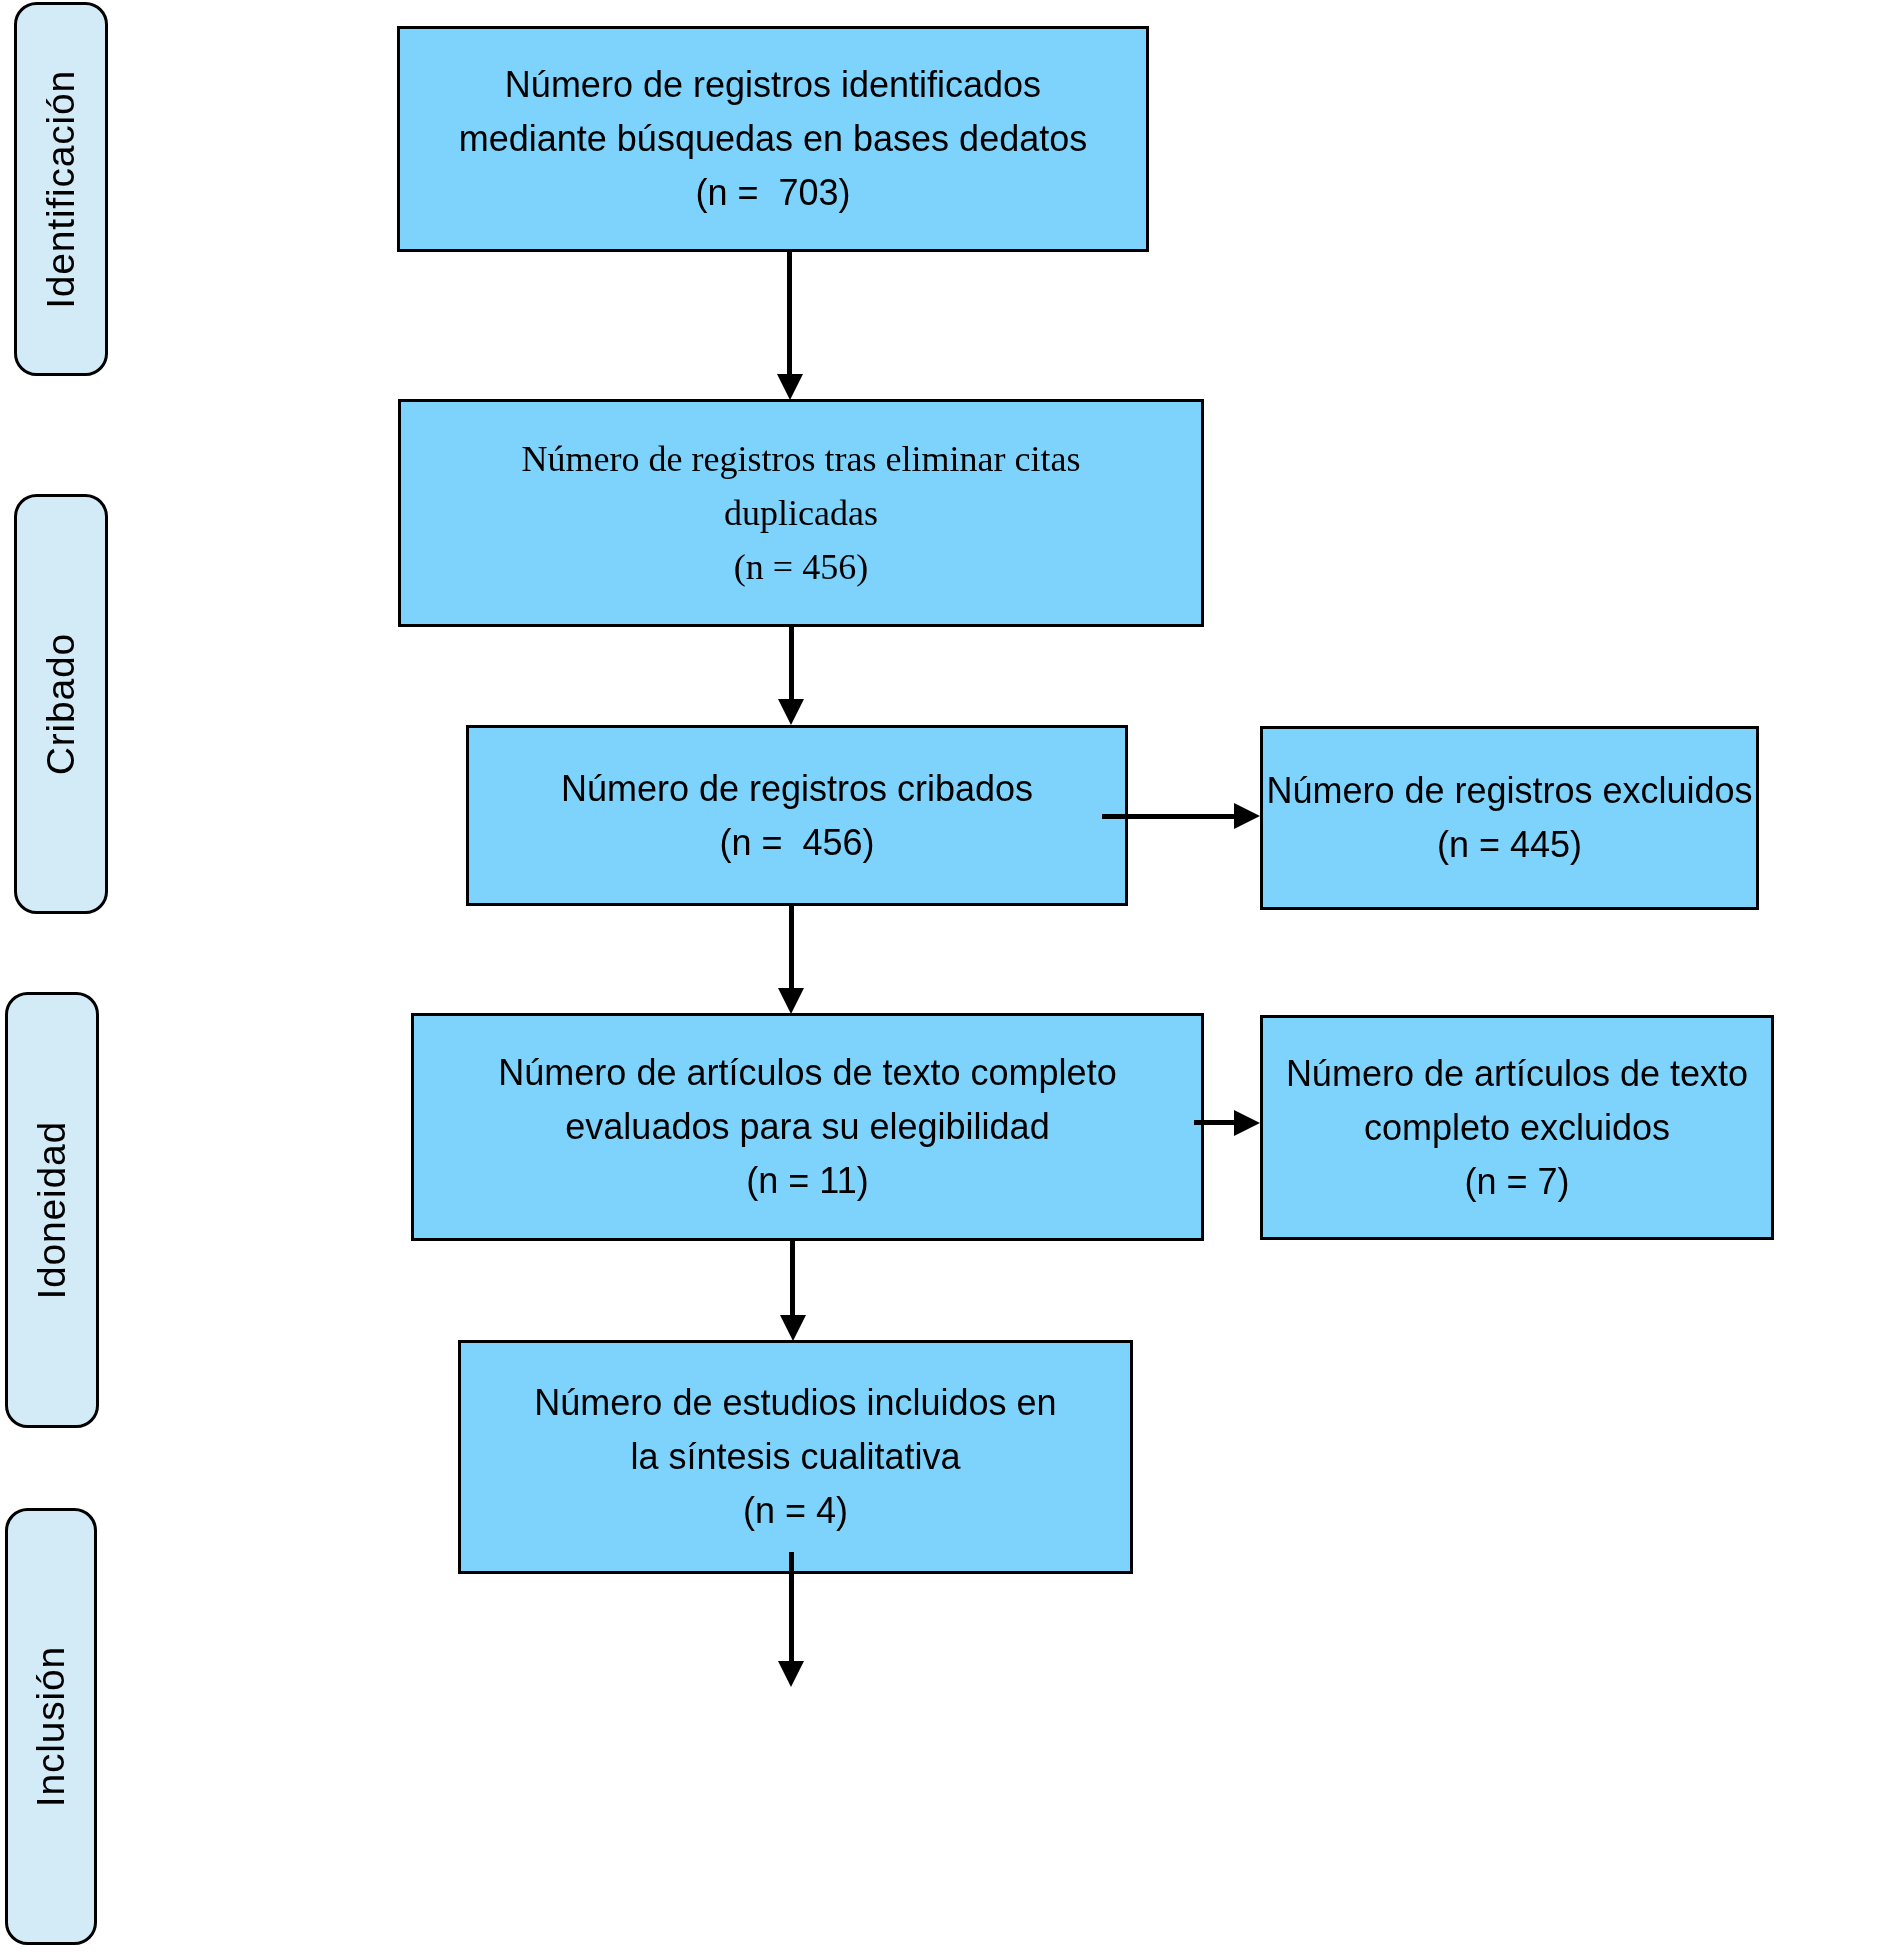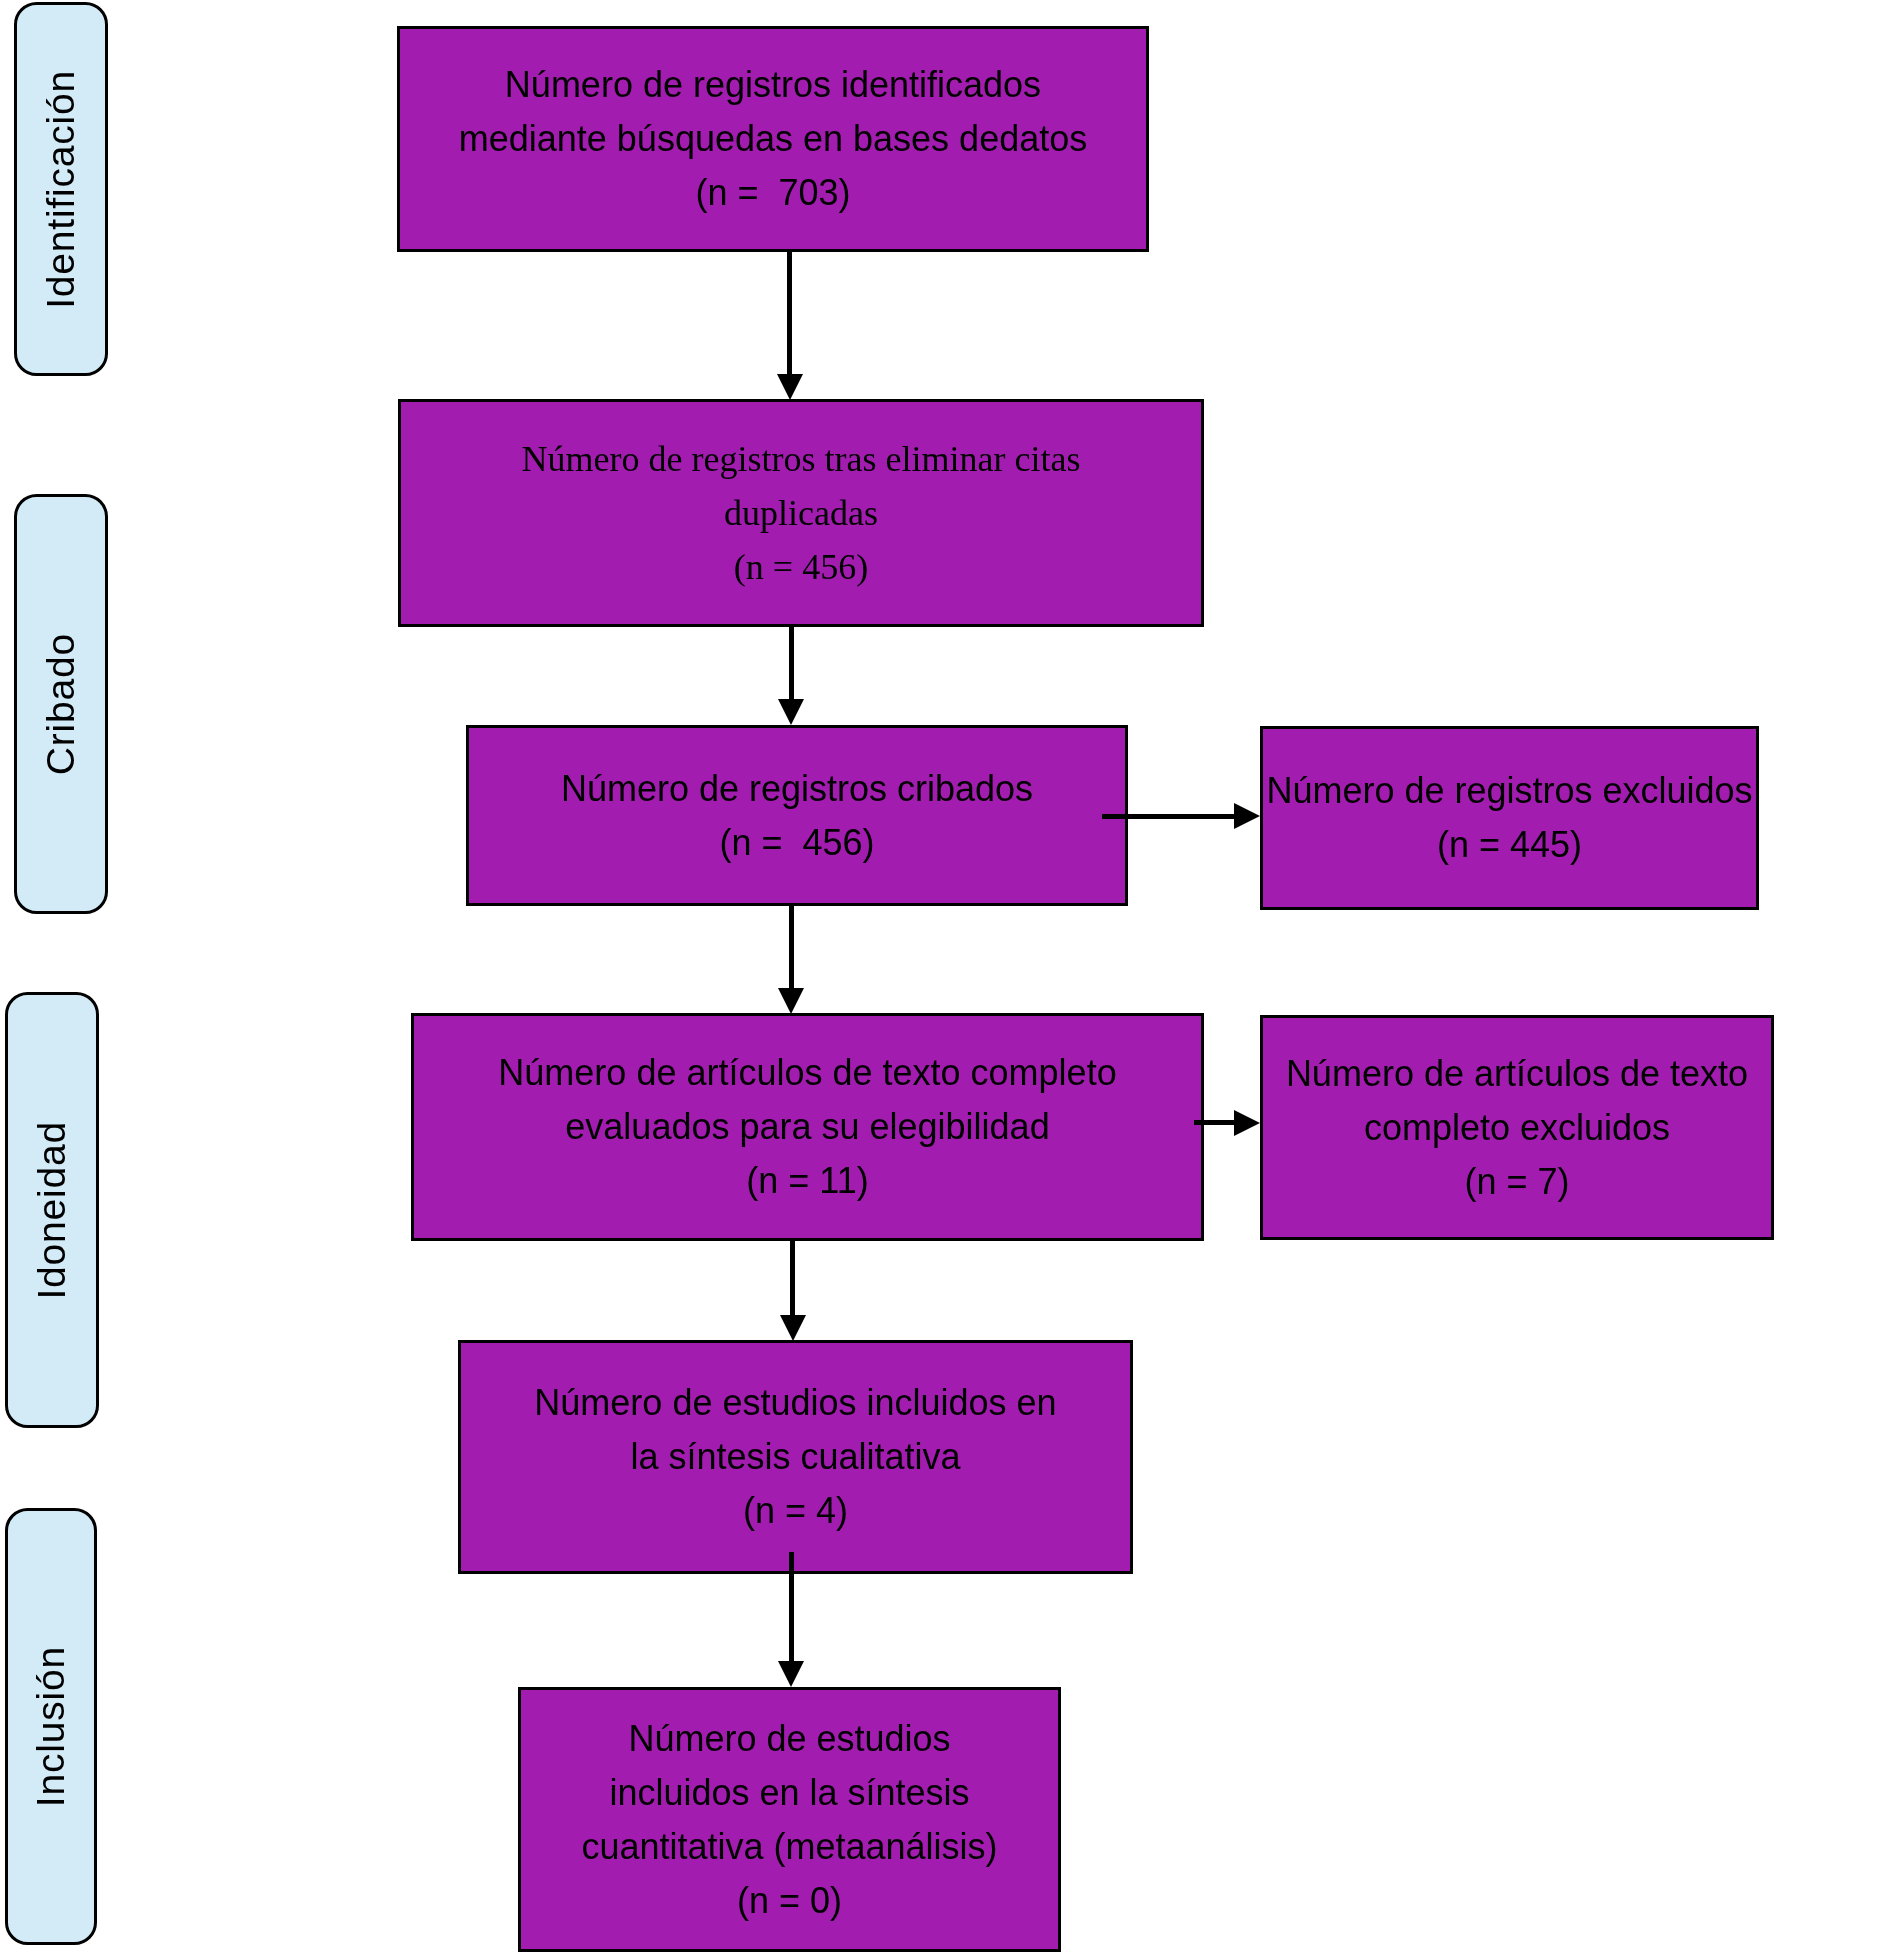--- a/index.html
+++ b/index.html
@@ -24,21 +24,21 @@
   }
   .stage-tab .vtext {
     writing-mode: vertical-rl;
     transform: rotate(180deg);
     font-size: 39px;
     letter-spacing: 0.8px;
     color: #000;
   }
   .flow-box {
     position: absolute;
-    background: #a21caf;
+    background: #7dd3fc;
     border: 3.8px solid #000;
     box-sizing: border-box;
     display: flex;
     align-items: center;
     justify-content: center;
     text-align: center;
     font-size: 36px;
     line-height: 1.5;
     white-space: pre-wrap;
   }
@@ -110,26 +110,20 @@
 completo excluidos
 (n = 7)</div>
   </div>
 
   <div class="flow-box" style="left:458px; top:1340px; width:675px; height:234px;">
     <div>Número de estudios incluidos en
 la síntesis cualitativa
 (n = 4)</div>
   </div>
 
-  <div class="flow-box" style="left:518px; top:1687px; width:543px; height:265px;">
-    <div>Número de estudios
-incluidos en la síntesis
-cuantitativa (metaanálisis)
-(n = 0)</div>
-  </div>
 
   <div>
     <div class="vline" style="left:787px; top:252px; width:4.5px; height:124px;"></div>
     <div class="arrow-head-down" style="left:777px; top:374px;"></div>
   </div>
 
   <div>
     <div class="vline" style="left:789px; top:627px; width:4.5px; height:74px;"></div>
     <div class="arrow-head-down" style="left:778px; top:699px;"></div>
   </div>

